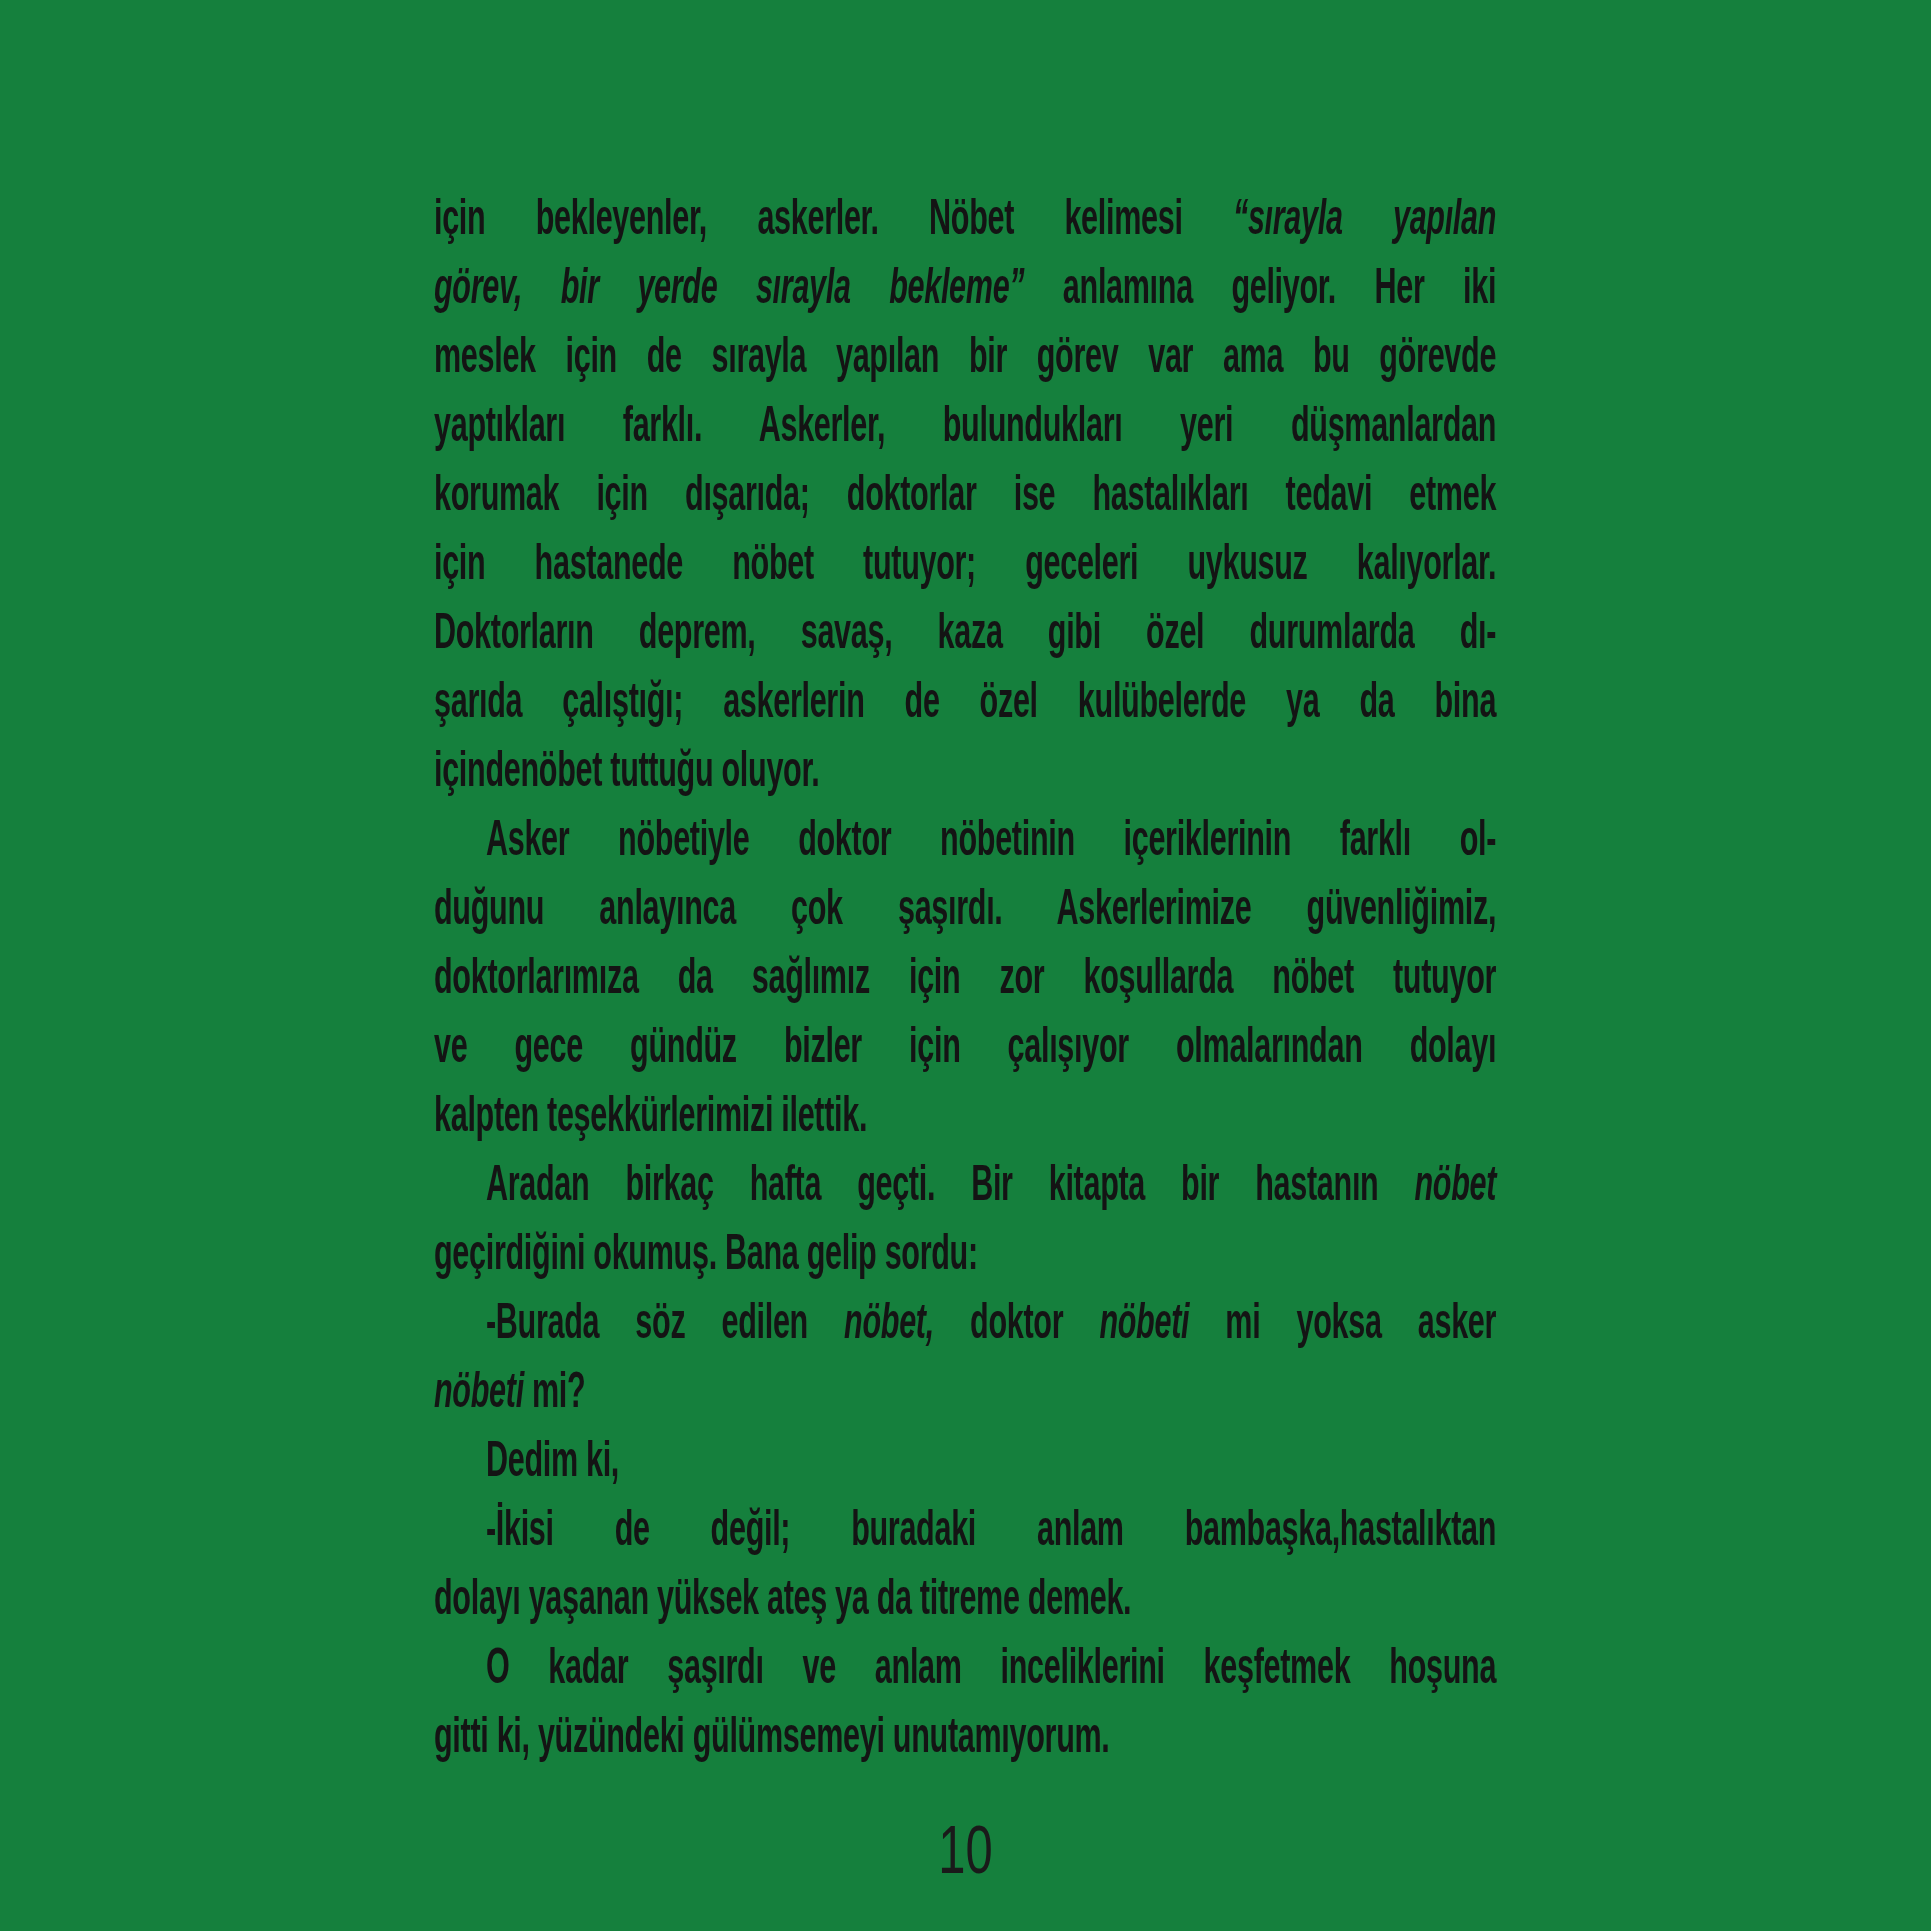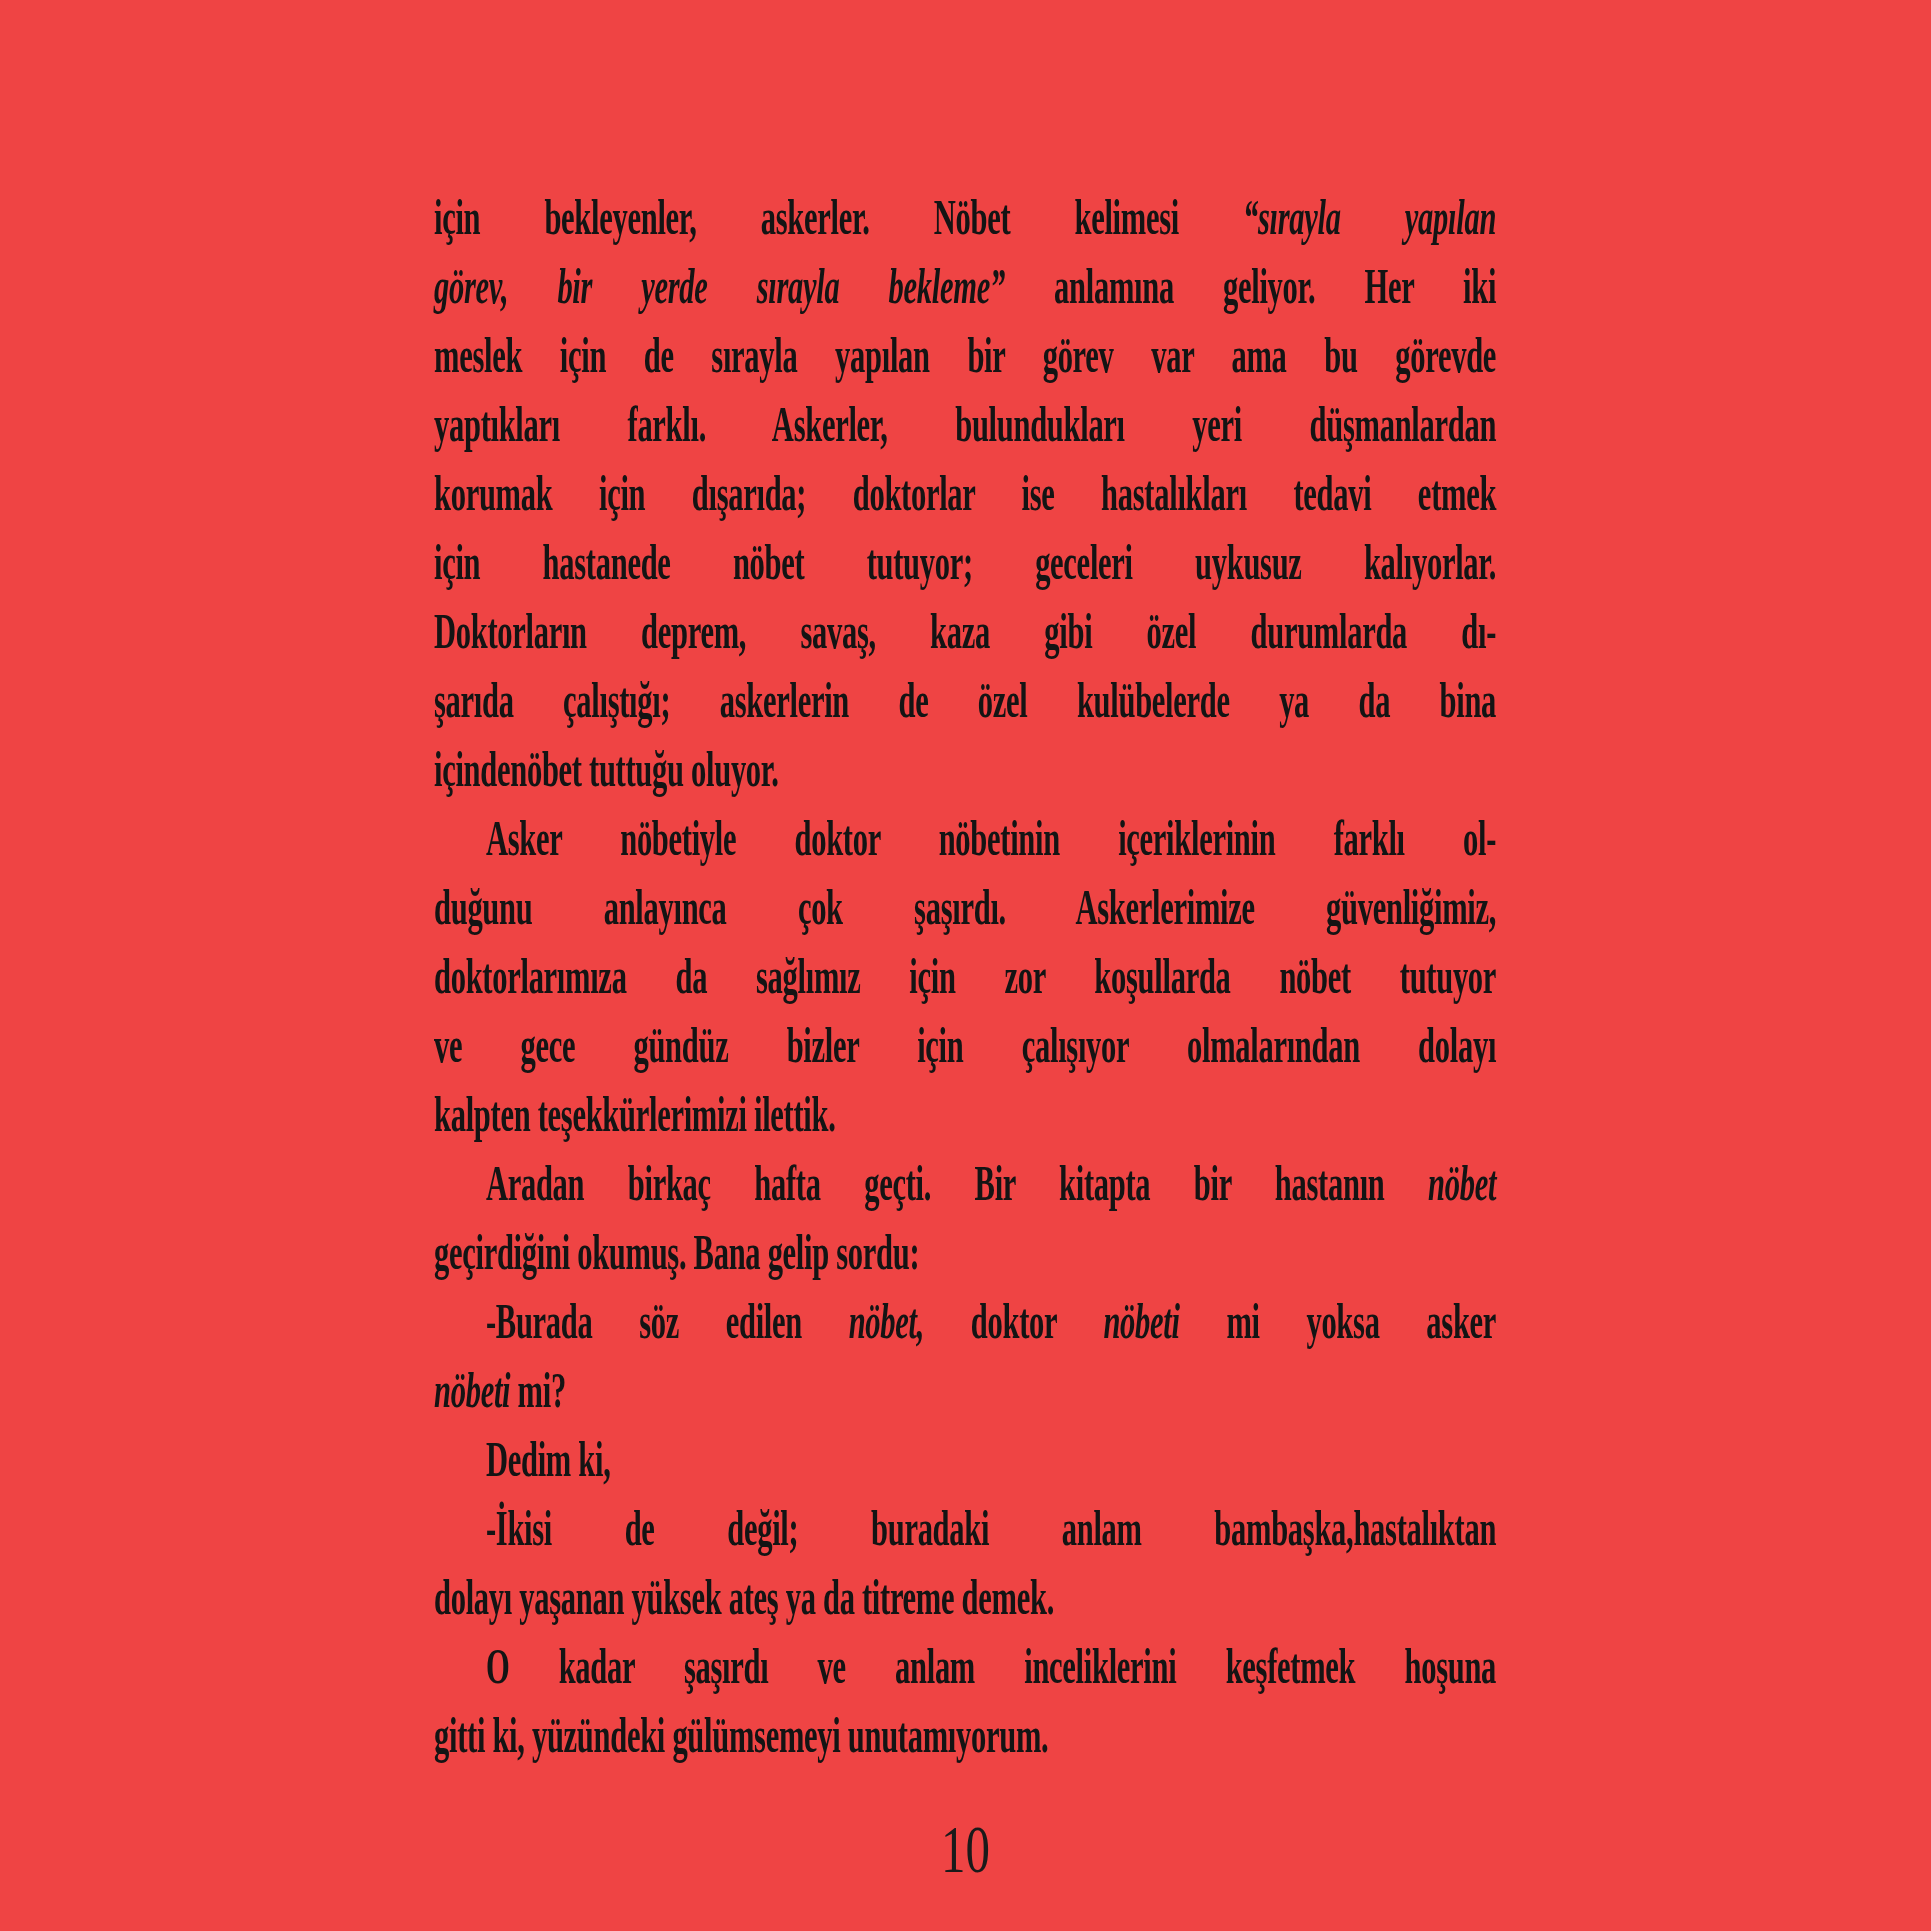--- a/index.html
+++ b/index.html
@@ -10,22 +10,21 @@
     width: 1931px;
     height: 1931px;
     position: relative;
     background: #ffffff;
     font-family: "Liberation Sans", sans-serif;
     overflow: hidden;
   }
   .book-page {
     position: absolute;
     inset: 0;
-    background: #ef4444;
-    font-family: Liberation Serif, serif;
+    background: #15803d;
   }
   
   .text-block {
     position: absolute;
     left: 434px;
     top: 183px;
     width: 1738px;
     transform: scaleX(0.6111);
     transform-origin: left top;
     color: #141414;

